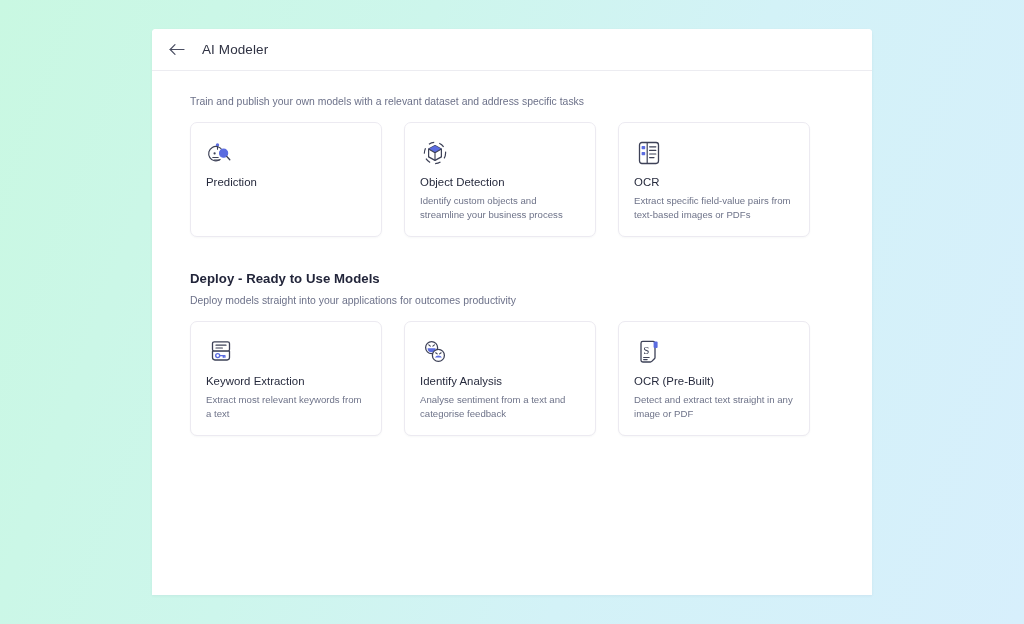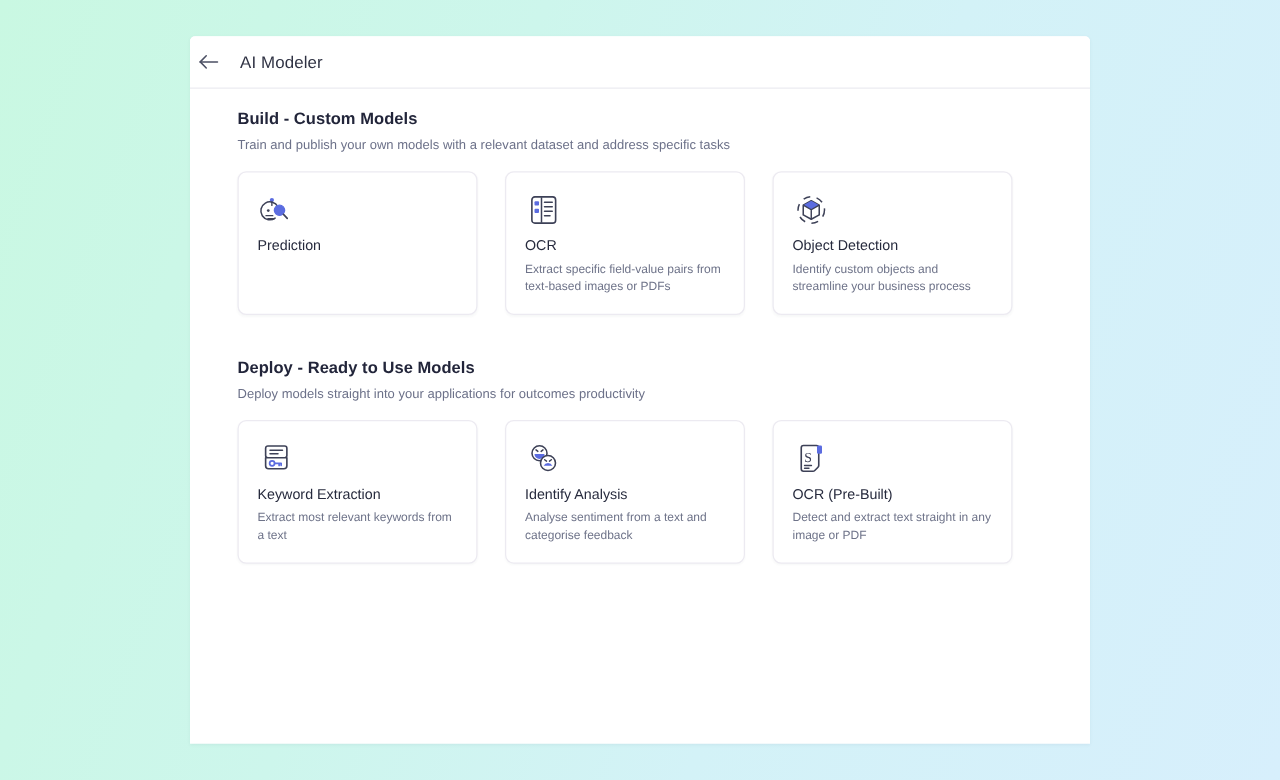--- a/index.html
+++ b/index.html
@@ -21,21 +21,21 @@
     border-radius: 4px 4px 0 0;
     overflow: hidden;
     box-shadow: 0 1px 3px rgba(30,50,80,.06);
   }
 
   
   #app-header {
     height: 42px;
     display: flex;
     align-items: center;
-    padding-left: 4px;
+    padding-left: 14px;
     border-bottom: 1px solid #ececf1;
     background: #fff;
   }
   #back-arrow {
     width: 22px; height: 22px;
     display: flex; align-items: center; justify-content: center;
     cursor: pointer;
     color: #4b4f63;
   }
   #header-title {
@@ -109,21 +109,20 @@
         <path d="M1 6.5h14" stroke="#4b4f63" stroke-width="1.2" stroke-linecap="round"></path>
         <path d="M6 1.6 1.2 6.5 6 11.4" stroke="#4b4f63" stroke-width="1.2" stroke-linecap="round" stroke-linejoin="round"></path>
       </svg>
     </div>
     <div id="header-title">AI Modeler</div>
   </div>
 
   <div id="content">
 
     <div id="build-section">
-      <div class="section-title">Build - Custom Models</div>
       <div class="section-sub">Train and publish your own models with a relevant dataset and address specific tasks</div>
 
       <div class="card-grid">
 
         <div class="model-card">
           <div class="icon-wrap">
             <svg width="30" height="28" viewBox="0 0 30 28" fill="none" aria-hidden="true">
               <circle cx="11.5" cy="6" r="1.7" fill="#5b6ce0"></circle>
               <path d="M11.5 7.7v2.6" stroke="#3d4157" stroke-width="1.1" stroke-linecap="round"></path>
               <path d="M16.3 11.4a7.2 7.2 0 1 0-2.2 9.1" stroke="#3d4157" stroke-width="1.2" stroke-linecap="round"></path>
@@ -132,42 +131,42 @@
               <circle cx="17.6" cy="14.2" r="4.1" fill="#5b6ce0" stroke="#5b6ce0" stroke-width="1.1"></circle>
               <path d="M20.8 17.5l3 3.2" stroke="#3d4157" stroke-width="1.3" stroke-linecap="round"></path>
             </svg>
           </div>
           <div class="card-title">Prediction</div>
         </div>
 
         <div class="model-card">
           <div class="icon-wrap">
             <svg width="30" height="28" viewBox="0 0 30 28" fill="none" aria-hidden="true">
+              <circle cx="15" cy="14" r="10.6" stroke="#3d4157" stroke-width="1.2" stroke-dasharray="5.6 5.2"></circle>
+              <path d="M15 6.6l6.4 3.5v7.8L15 21.4l-6.4-3.5v-7.8L15 6.6z" stroke="#3d4157" stroke-width="1.25" stroke-linejoin="round" fill="#fff"></path>
+              <path d="M15 6.6l6.4 3.5L15 13.8 8.6 10.1 15 6.6z" fill="#5b6ce0"></path>
+              <path d="M15 13.8v7.6M8.6 10.1L15 13.8l6.4-3.7" stroke="#3d4157" stroke-width="1.15" stroke-linejoin="round"></path>
+            </svg>
+          </div>
+          <div class="card-title">Object Detection</div>
+          <div class="card-desc">Identify custom objects and streamline your business process</div>
+        </div>
+
+        <div class="model-card">
+          <div class="icon-wrap">
+            <svg width="30" height="28" viewBox="0 0 30 28" fill="none" aria-hidden="true">
               <rect x="5.5" y="3.5" width="19" height="21" rx="2.4" stroke="#3d4157" stroke-width="1.3"></rect>
               <path d="M13.2 3.8v20.4" stroke="#3d4157" stroke-width="1.2"></path>
               <rect x="7.6" y="7" width="3.6" height="3.3" rx=".7" fill="#5b6ce0"></rect>
               <rect x="7.6" y="13" width="3.6" height="3.3" rx=".7" fill="#5b6ce0"></rect>
               <path d="M15.6 7.8h6.2M15.6 11.4h6.2M15.6 15h6.2M15.6 18.6h4.4" stroke="#3d4157" stroke-width="1.2" stroke-linecap="round"></path>
             </svg>
           </div>
           <div class="card-title">OCR</div>
           <div class="card-desc">Extract specific field-value pairs from text-based images or PDFs</div>
-        </div>
-
-        <div class="model-card">
-          <div class="icon-wrap">
-            <svg width="30" height="28" viewBox="0 0 30 28" fill="none" aria-hidden="true">
-              <circle cx="15" cy="14" r="10.6" stroke="#3d4157" stroke-width="1.2" stroke-dasharray="5.6 5.2"></circle>
-              <path d="M15 6.6l6.4 3.5v7.8L15 21.4l-6.4-3.5v-7.8L15 6.6z" stroke="#3d4157" stroke-width="1.25" stroke-linejoin="round" fill="#fff"></path>
-              <path d="M15 6.6l6.4 3.5L15 13.8 8.6 10.1 15 6.6z" fill="#5b6ce0"></path>
-              <path d="M15 13.8v7.6M8.6 10.1L15 13.8l6.4-3.7" stroke="#3d4157" stroke-width="1.15" stroke-linejoin="round"></path>
-            </svg>
-          </div>
-          <div class="card-title">Object Detection</div>
-          <div class="card-desc">Identify custom objects and streamline your business process</div>
         </div>
 
       </div>
     </div>
 
     <div id="deploy-section">
       <div class="section-title">Deploy - Ready to Use Models</div>
       <div class="section-sub">Deploy models straight into your applications for outcomes productivity</div>
 
       <div class="card-grid">

